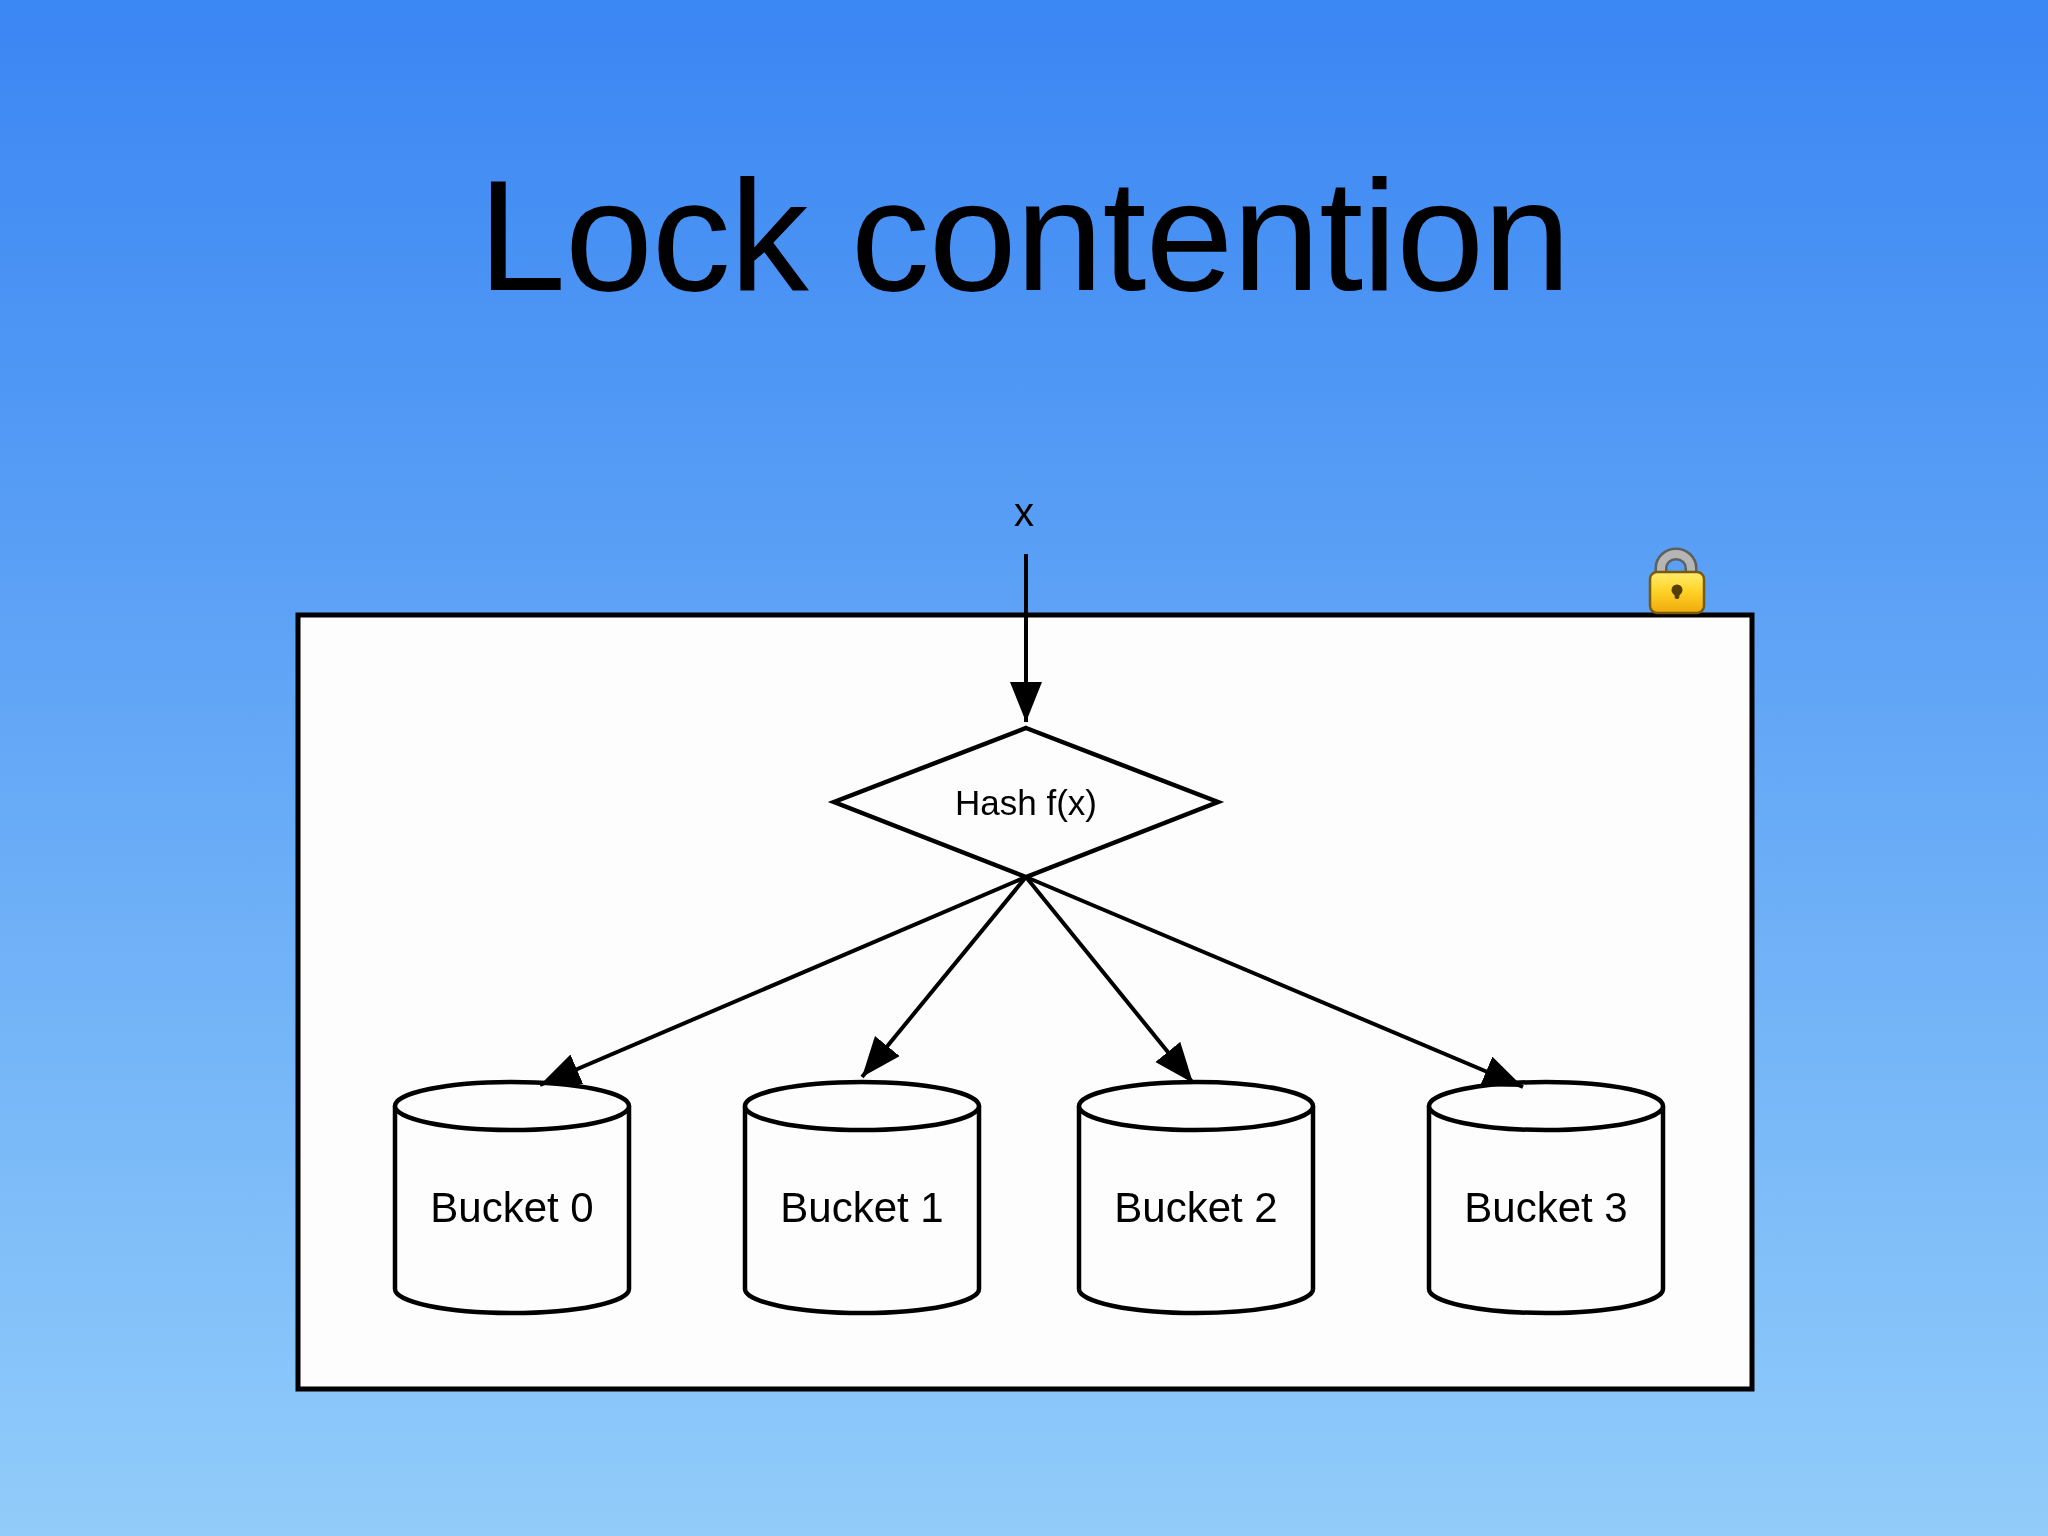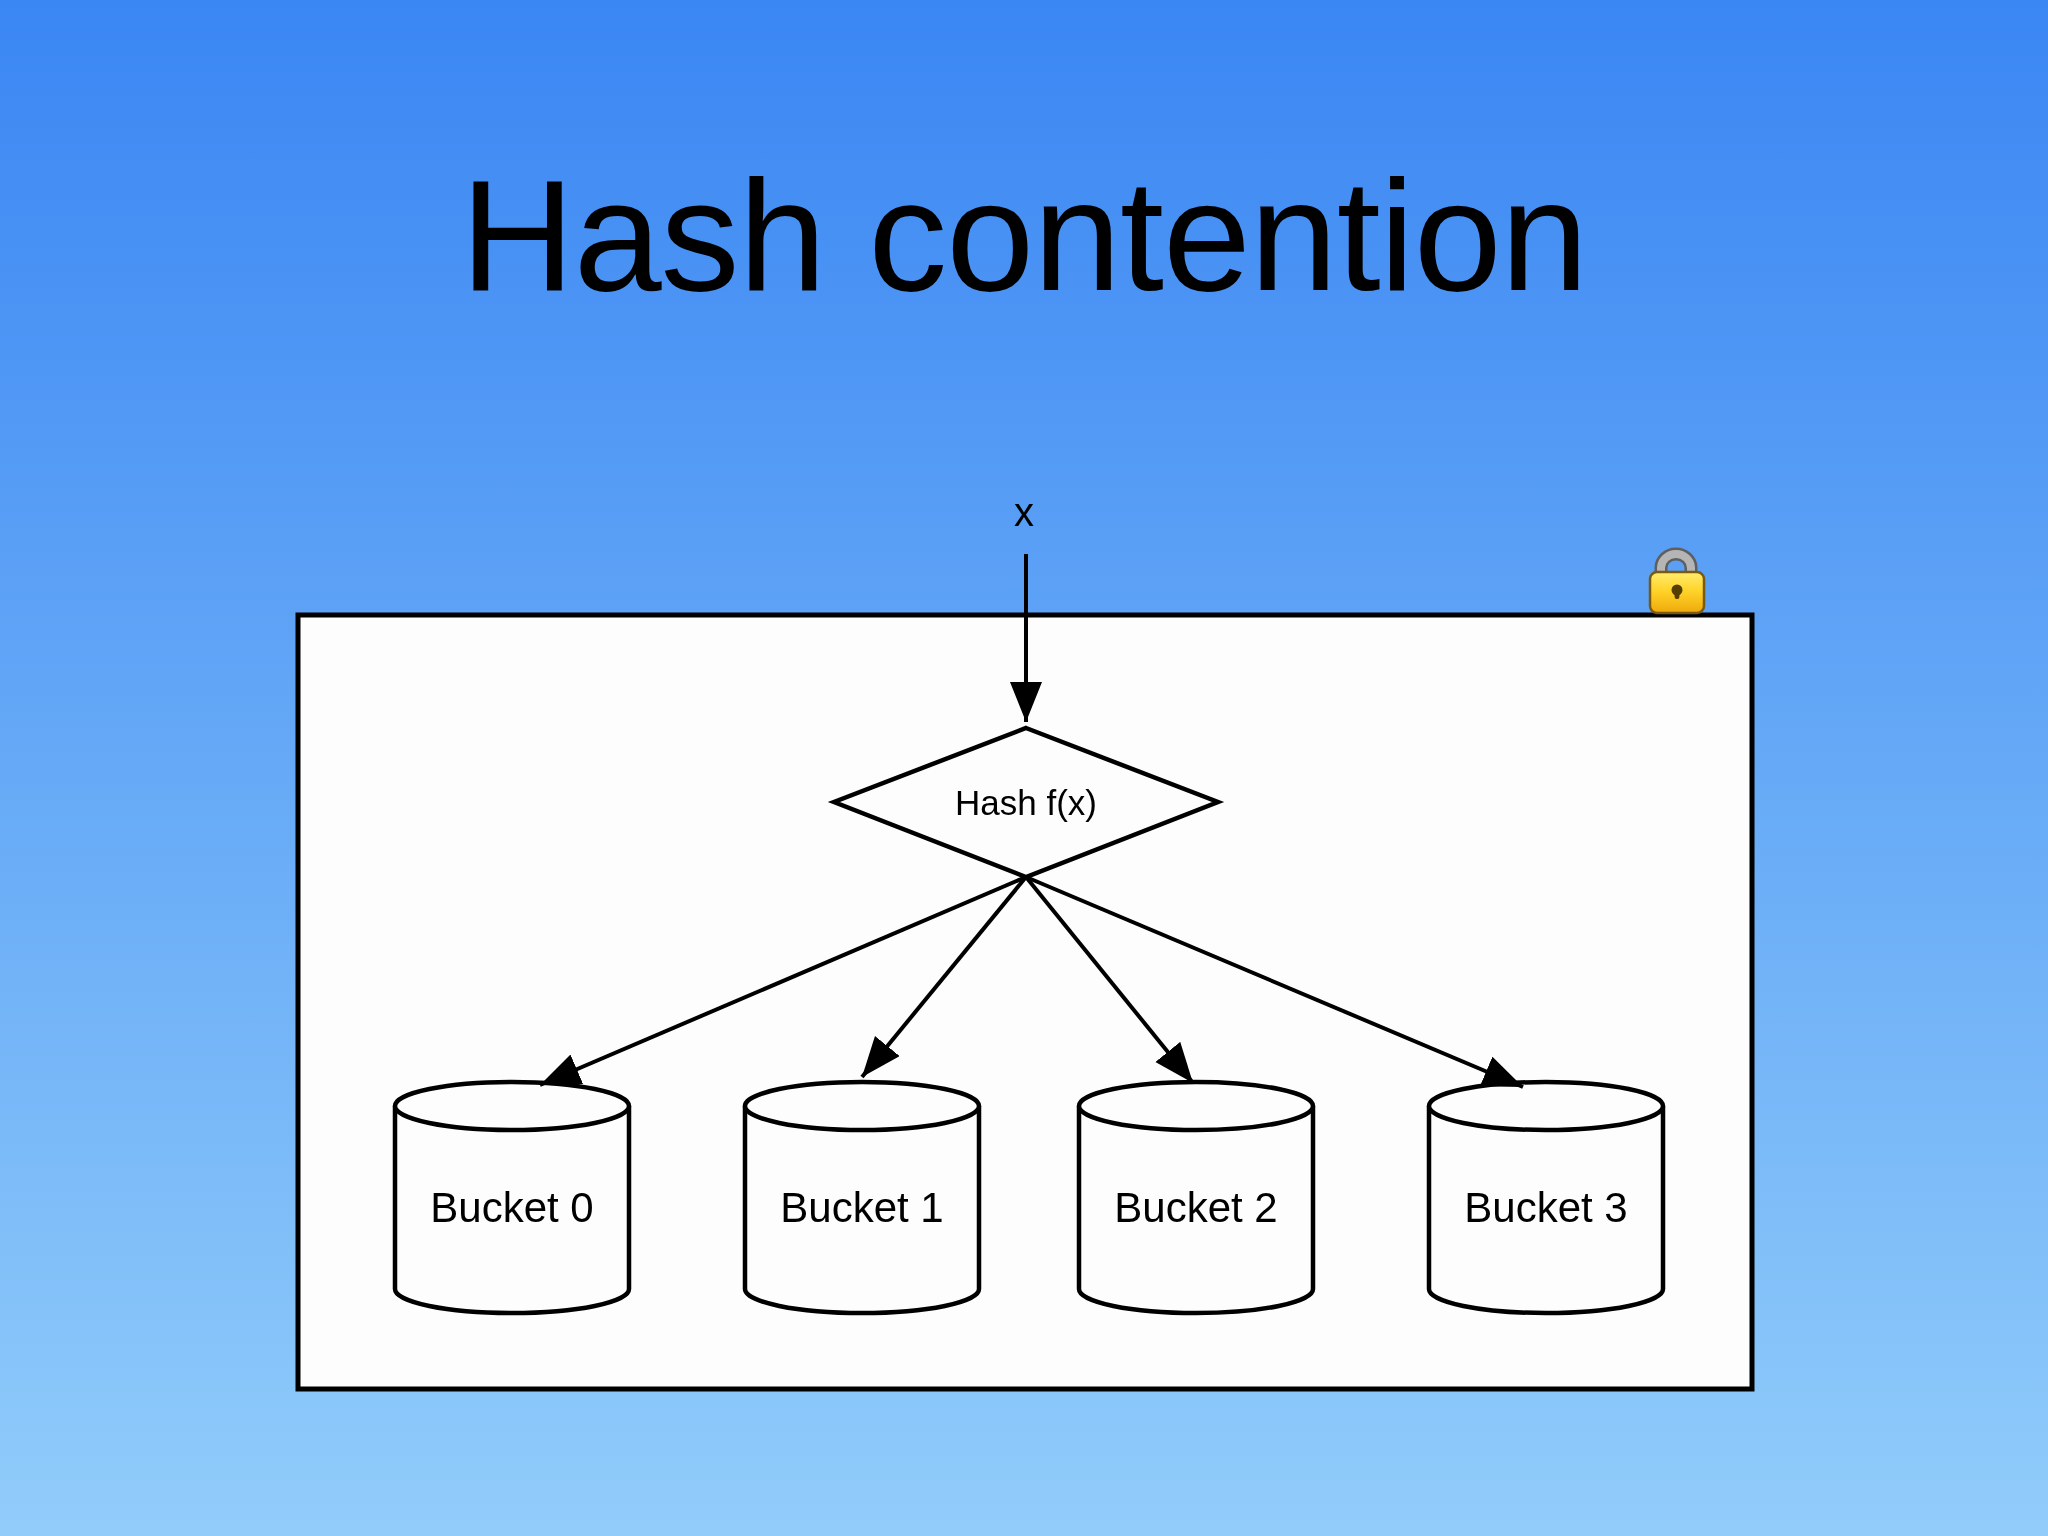--- a/index.html
+++ b/index.html
@@ -23,21 +23,21 @@
   text{fill:var(--stroke,#000);font-family:"Liberation Sans",sans-serif;}
   .lbl-x{font-size:40px;text-anchor:middle;}
   .lbl-hash{font-size:35px;text-anchor:middle;}
   .lbl-bucket{font-size:42px;text-anchor:middle;}
 </style>
 </head>
 <body>
 
 <div class="slide">
 
-  <div class="slide-title">Hash contention</div>
+  <div class="slide-title">Lock contention</div>
 
   <svg class="diagram" width="2048" height="1536" viewBox="0 0 2048 1536" xmlns="http://www.w3.org/2000/svg">
 
     <defs>
       <marker id="arrowhead" markerUnits="userSpaceOnUse" markerWidth="44" markerHeight="34" refX="40" refY="16" orient="auto">
         <path d="M0 0 L40 16 L0 32 Z" style="fill:var(--stroke,#000)"></path>
       </marker>
       <linearGradient id="goldGrad" x1="0" y1="0" x2="0" y2="1">
         <stop offset="0" style="stop-color:var(--lock_body_light,#FFEC6E)"></stop>
         <stop offset="0.45" style="stop-color:var(--lock_body,#FFD42A)"></stop>

